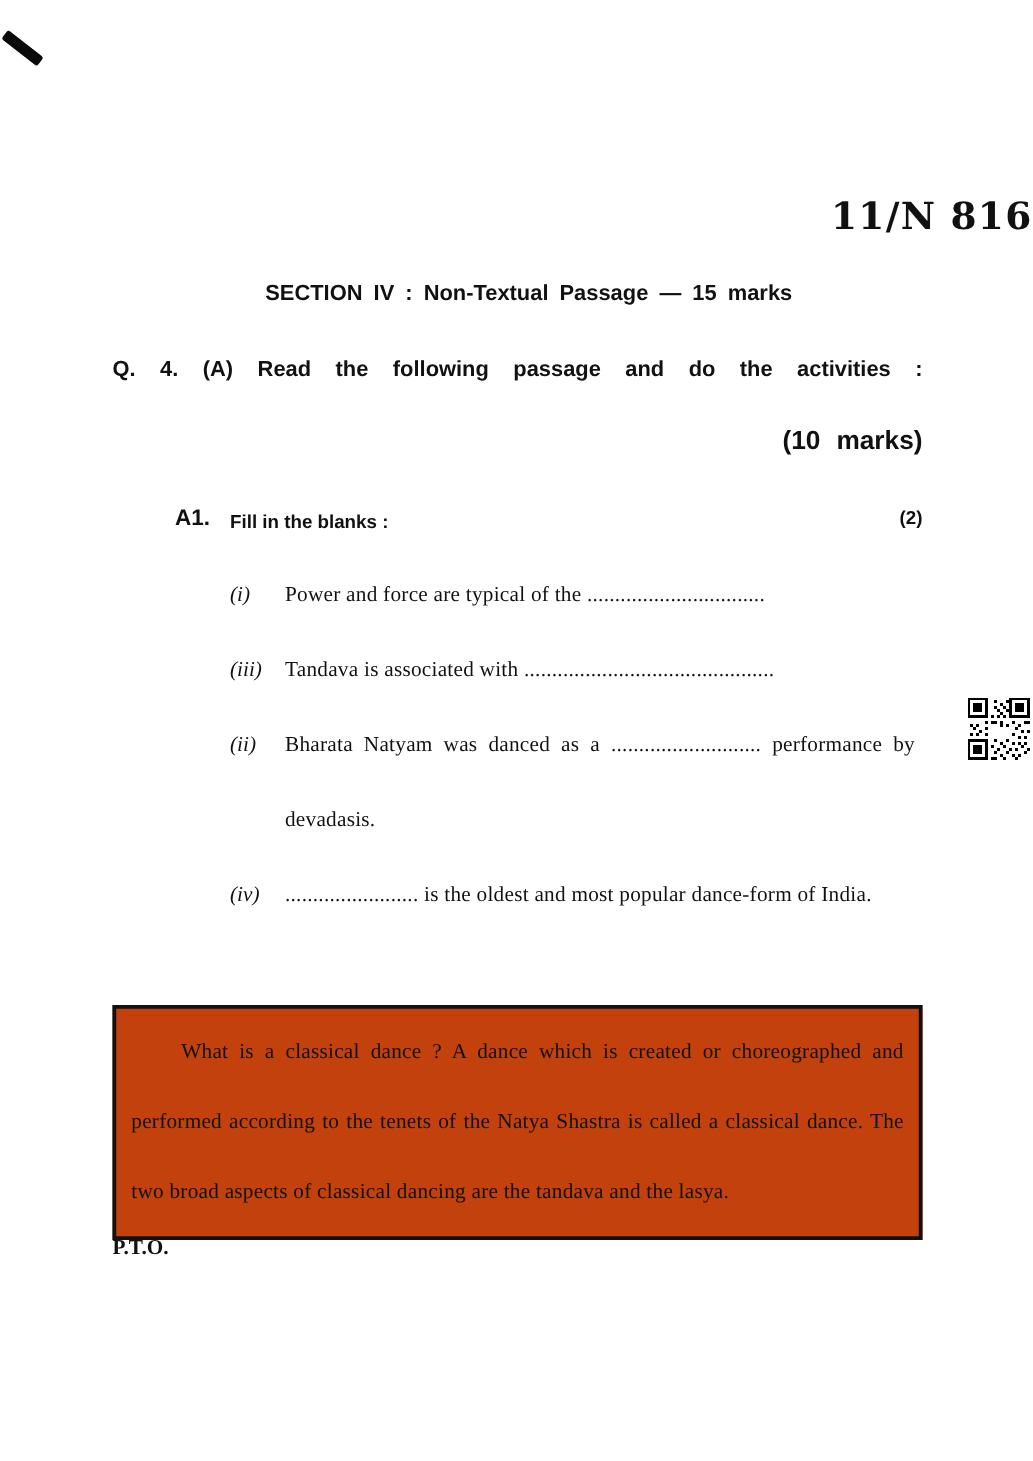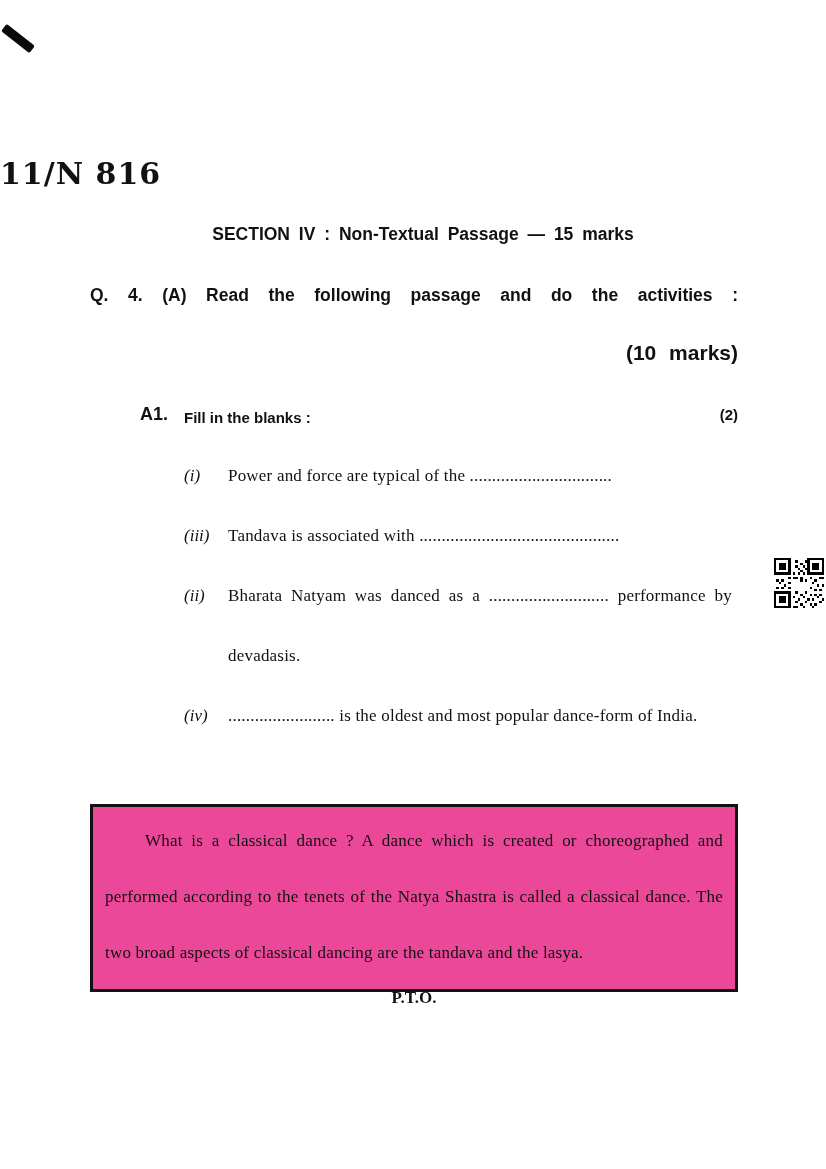--- a/index.html
+++ b/index.html
@@ -8,21 +8,21 @@
 
   .page { position: relative; width: 826px; height: 1169px; background: #ffffff; }
 
   .scan-artifact {
     position: absolute; left: 0px; top: 34px; width: 36px; height: 9px;
     background: #0a0a0a; transform: rotate(38deg); border-radius: 2px;
   }
 
   .paper-code {
     position: absolute; top: 156px; left: 0; width: 100%;
-    text-align: left;
+    text-align: right;
     font-family: "DejaVu Serif", serif; font-weight: 700; font-size: 30px;
     letter-spacing: 1px;
   }
 
   .section-heading {
     position: absolute; top: 224px; left: 0; width: 100%;
     text-align: center;
     font-family: "Liberation Sans", sans-serif; font-weight: 700; font-size: 17.5px;
     word-spacing: 4px;
     padding-left: 20px;
@@ -63,33 +63,33 @@
     letter-spacing: 0.2px;
   }
 
   .qr-code {
     position: absolute; left: 774px; top: 558px; width: 50px; height: 50px;
   }
   .qr-code svg { display: block; width: 50px; height: 50px; }
 
   .passage-box {
     position: absolute; top: 804px; left: 90px; width: 648px;
-    background: #ec4899;
+    background: #c2410c;
     border: 3px solid #111111;
     padding: 6px 12px 8px 12px;
   }
   .passage-text {
     font-size: 17px; line-height: 56px;
     text-align: justify; text-indent: 40px;
     letter-spacing: 0.2px;
   }
 
   .pto {
     position: absolute; top: 988px; left: 90px; width: 648px;
-    text-align: center;
+    text-align: left;
     font-size: 17px; font-weight: 600;
     font-family: "Liberation Serif", serif;
   }
 </style>
 </head>
 <body>
 
 <div class="page">
 
   <div class="scan-artifact"></div>

